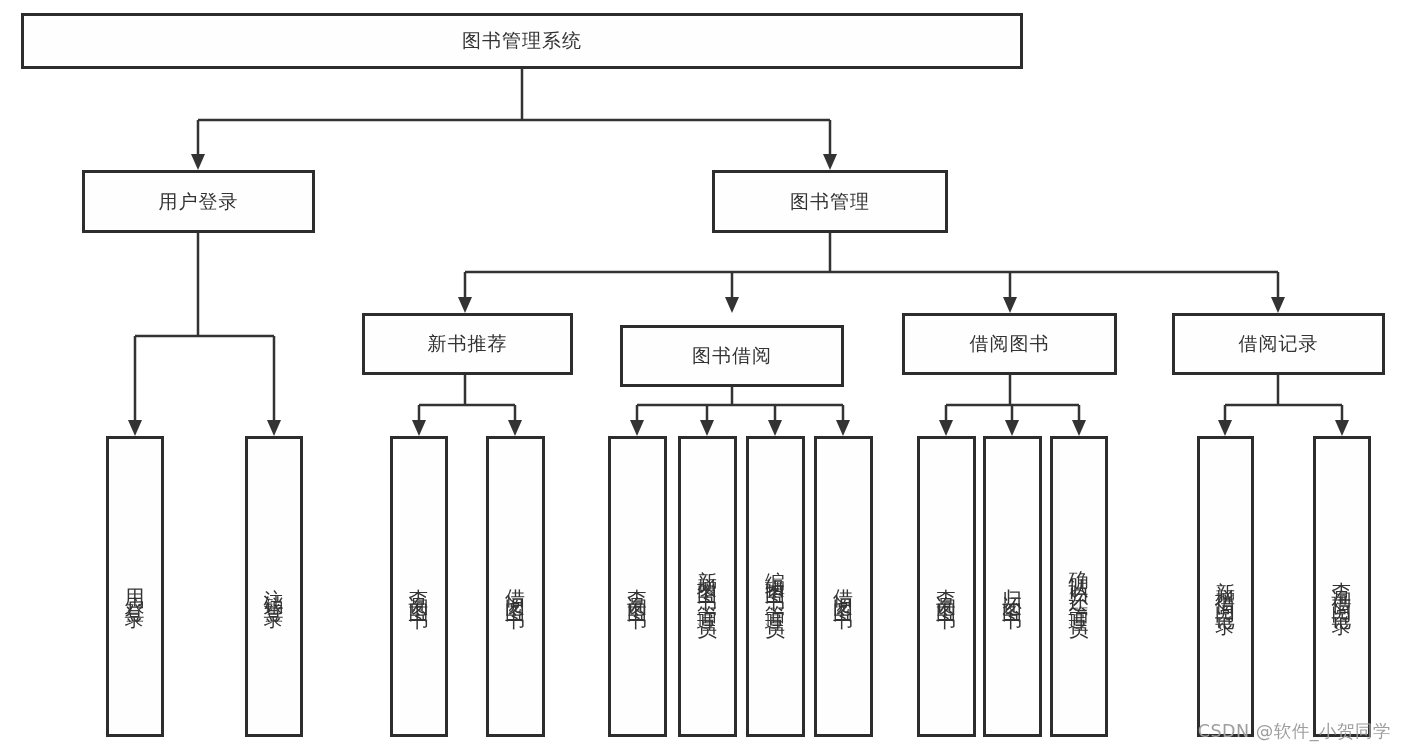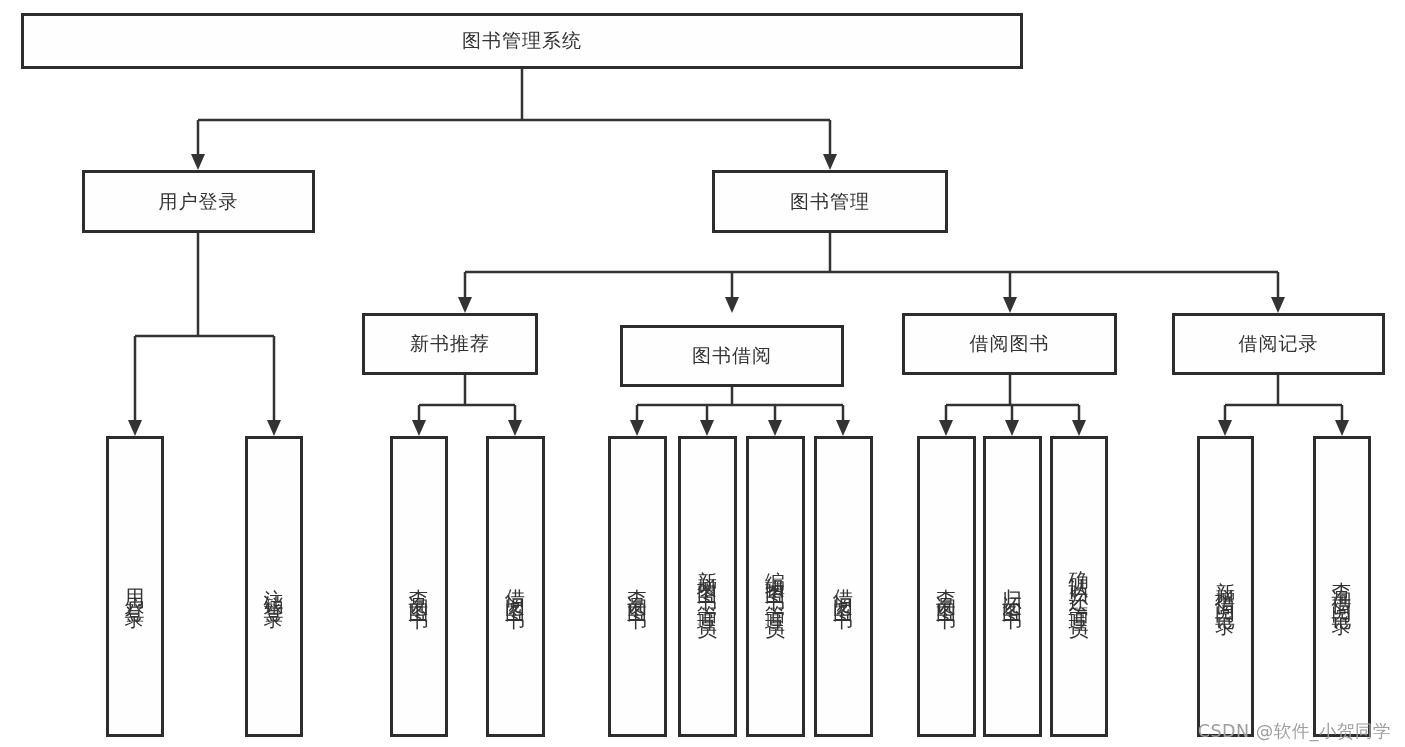--- a/index.html
+++ b/index.html
@@ -108,21 +108,21 @@
     <span>图书管理系统</span>
   </div>
 
   <div class="box" style="left:82px; top:170px; width:233px; height:63px;">
     <span>用户登录</span>
   </div>
   <div class="box" style="left:712px; top:170px; width:236px; height:63px;">
     <span>图书管理</span>
   </div>
 
-  <div class="box" style="left:362px; top:313px; width:176px; height:62px;text-align:right;">
+  <div class="box" style="left:362px; top:313px; width:211px; height:62px;text-align:right;">
     <span>新书推荐</span>
   </div>
   <div class="box" style="left:620px; top:313px; width:224px; height:62px;margin-top:12px;">
     <span>图书借阅</span>
   </div>
   <div class="box" style="left:902px; top:313px; width:215px; height:62px;">
     <span>借阅图书</span>
   </div>
   <div class="box" style="left:1172px; top:313px; width:213px; height:62px;">
     <span>借阅记录</span>

